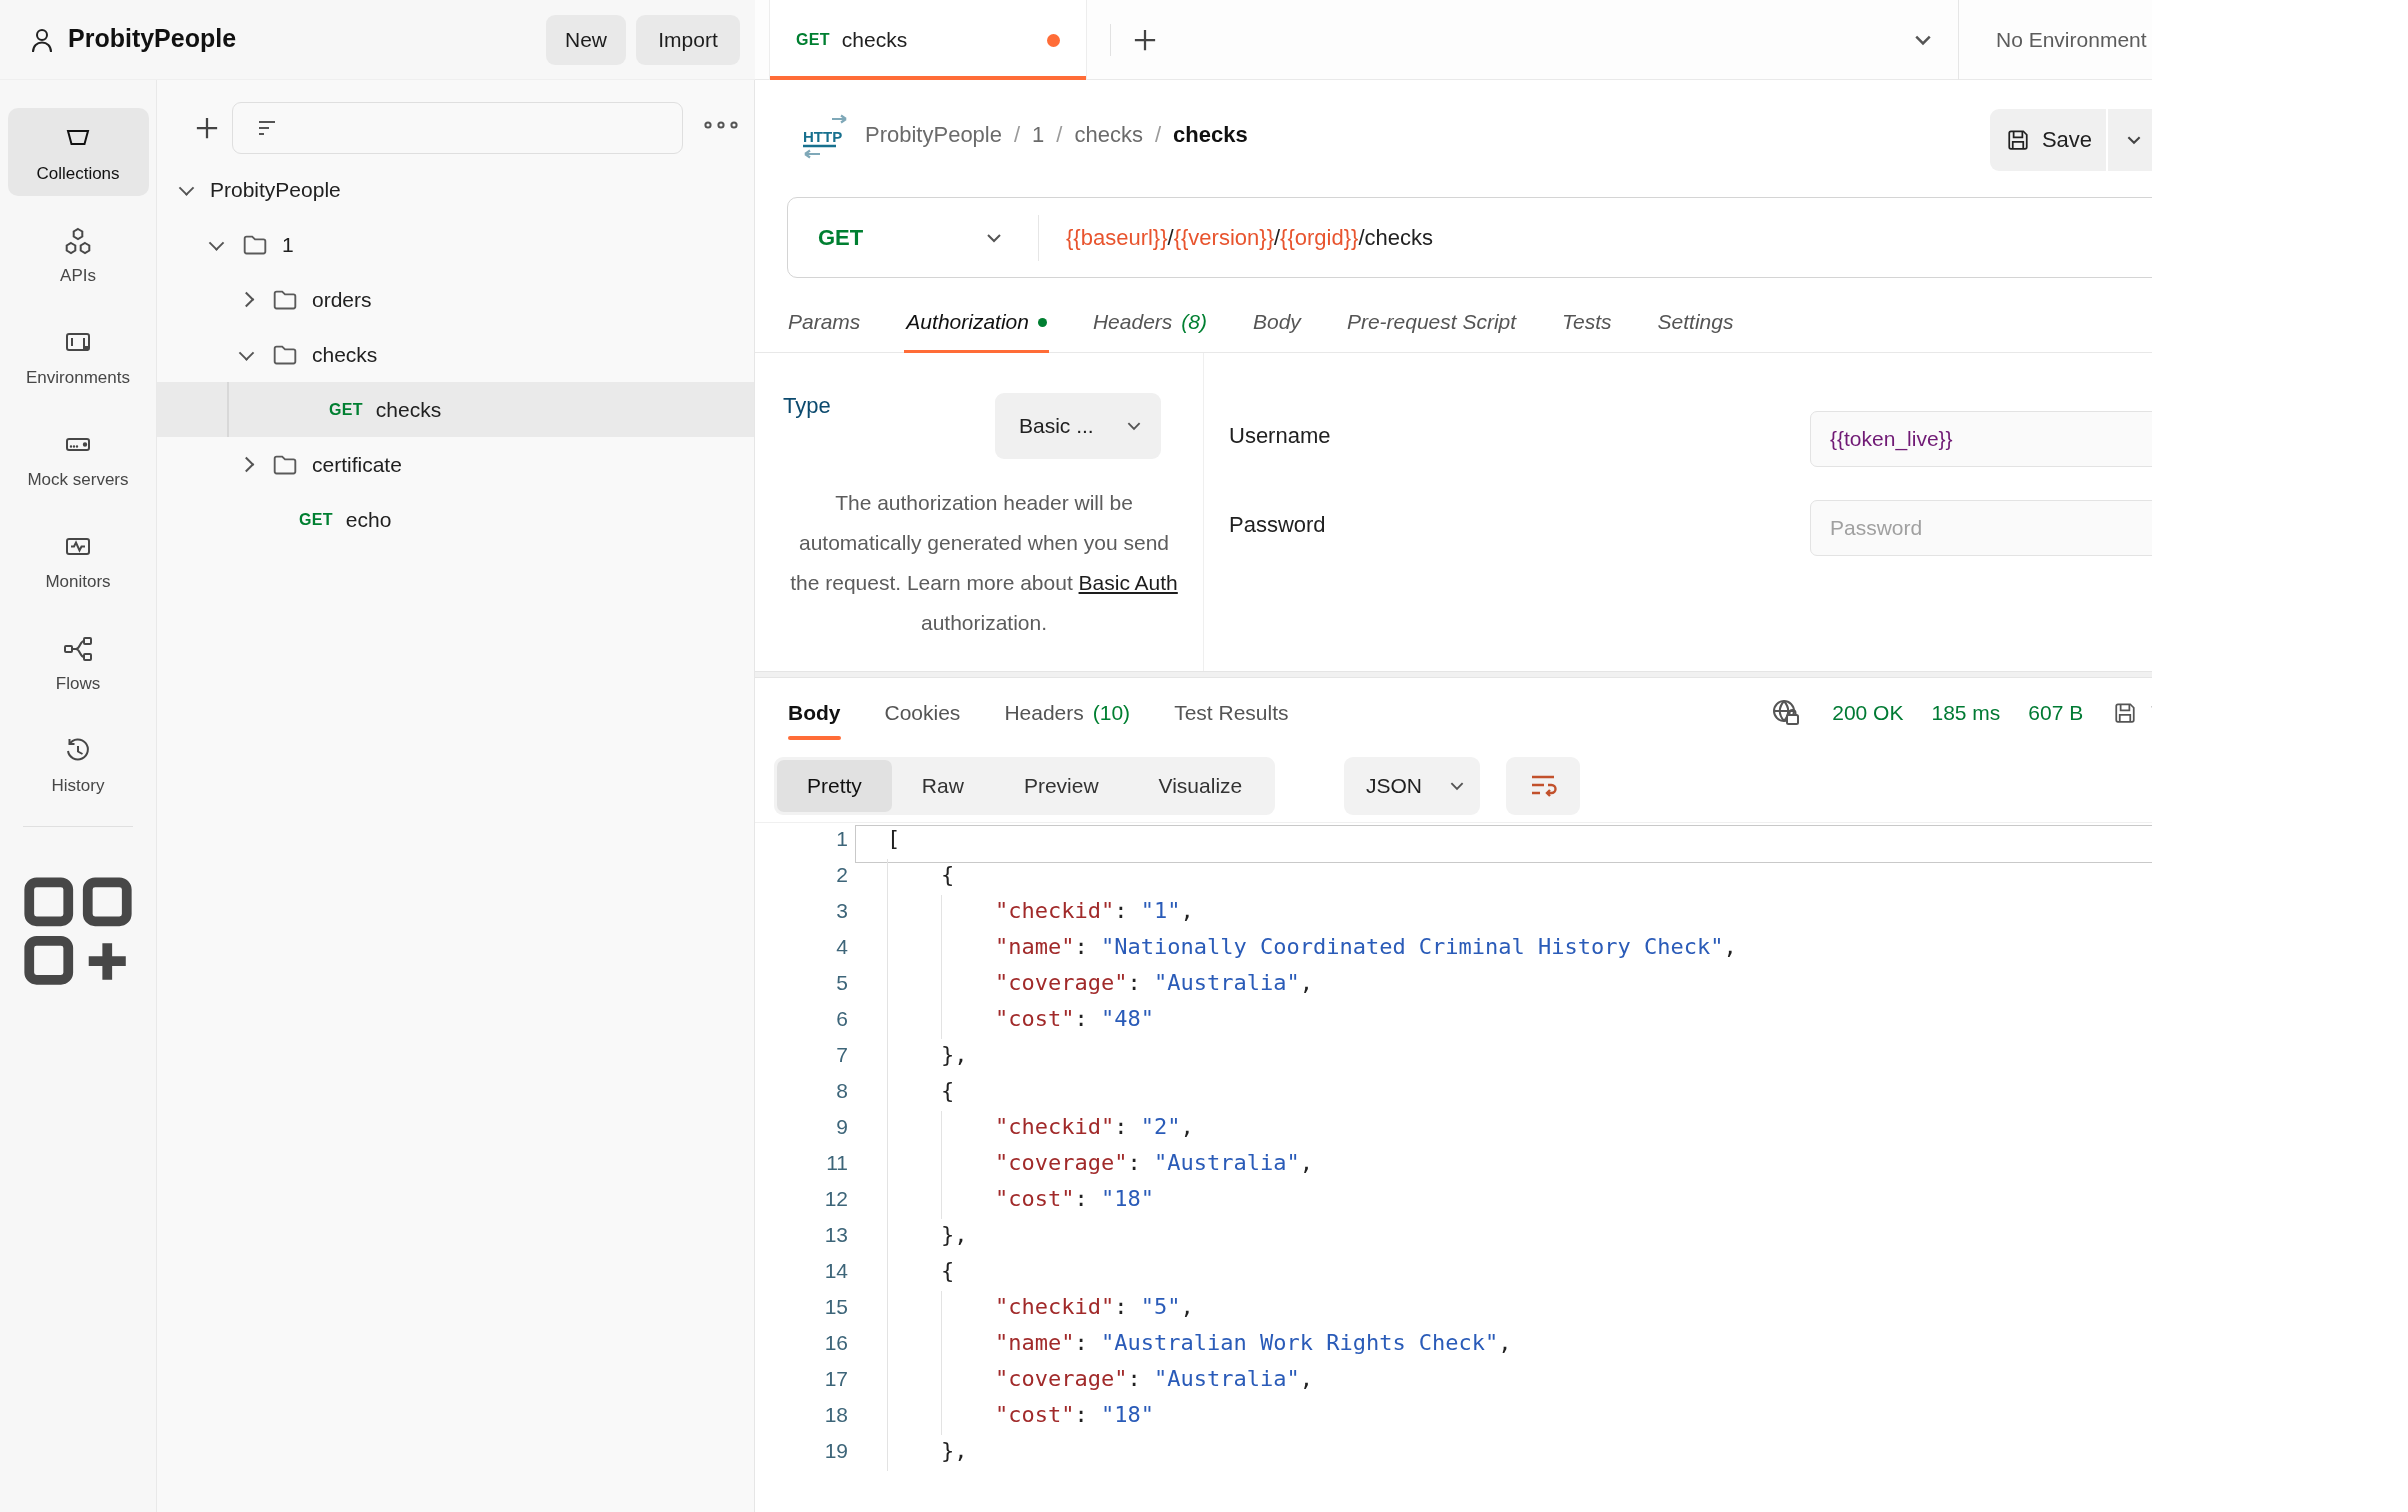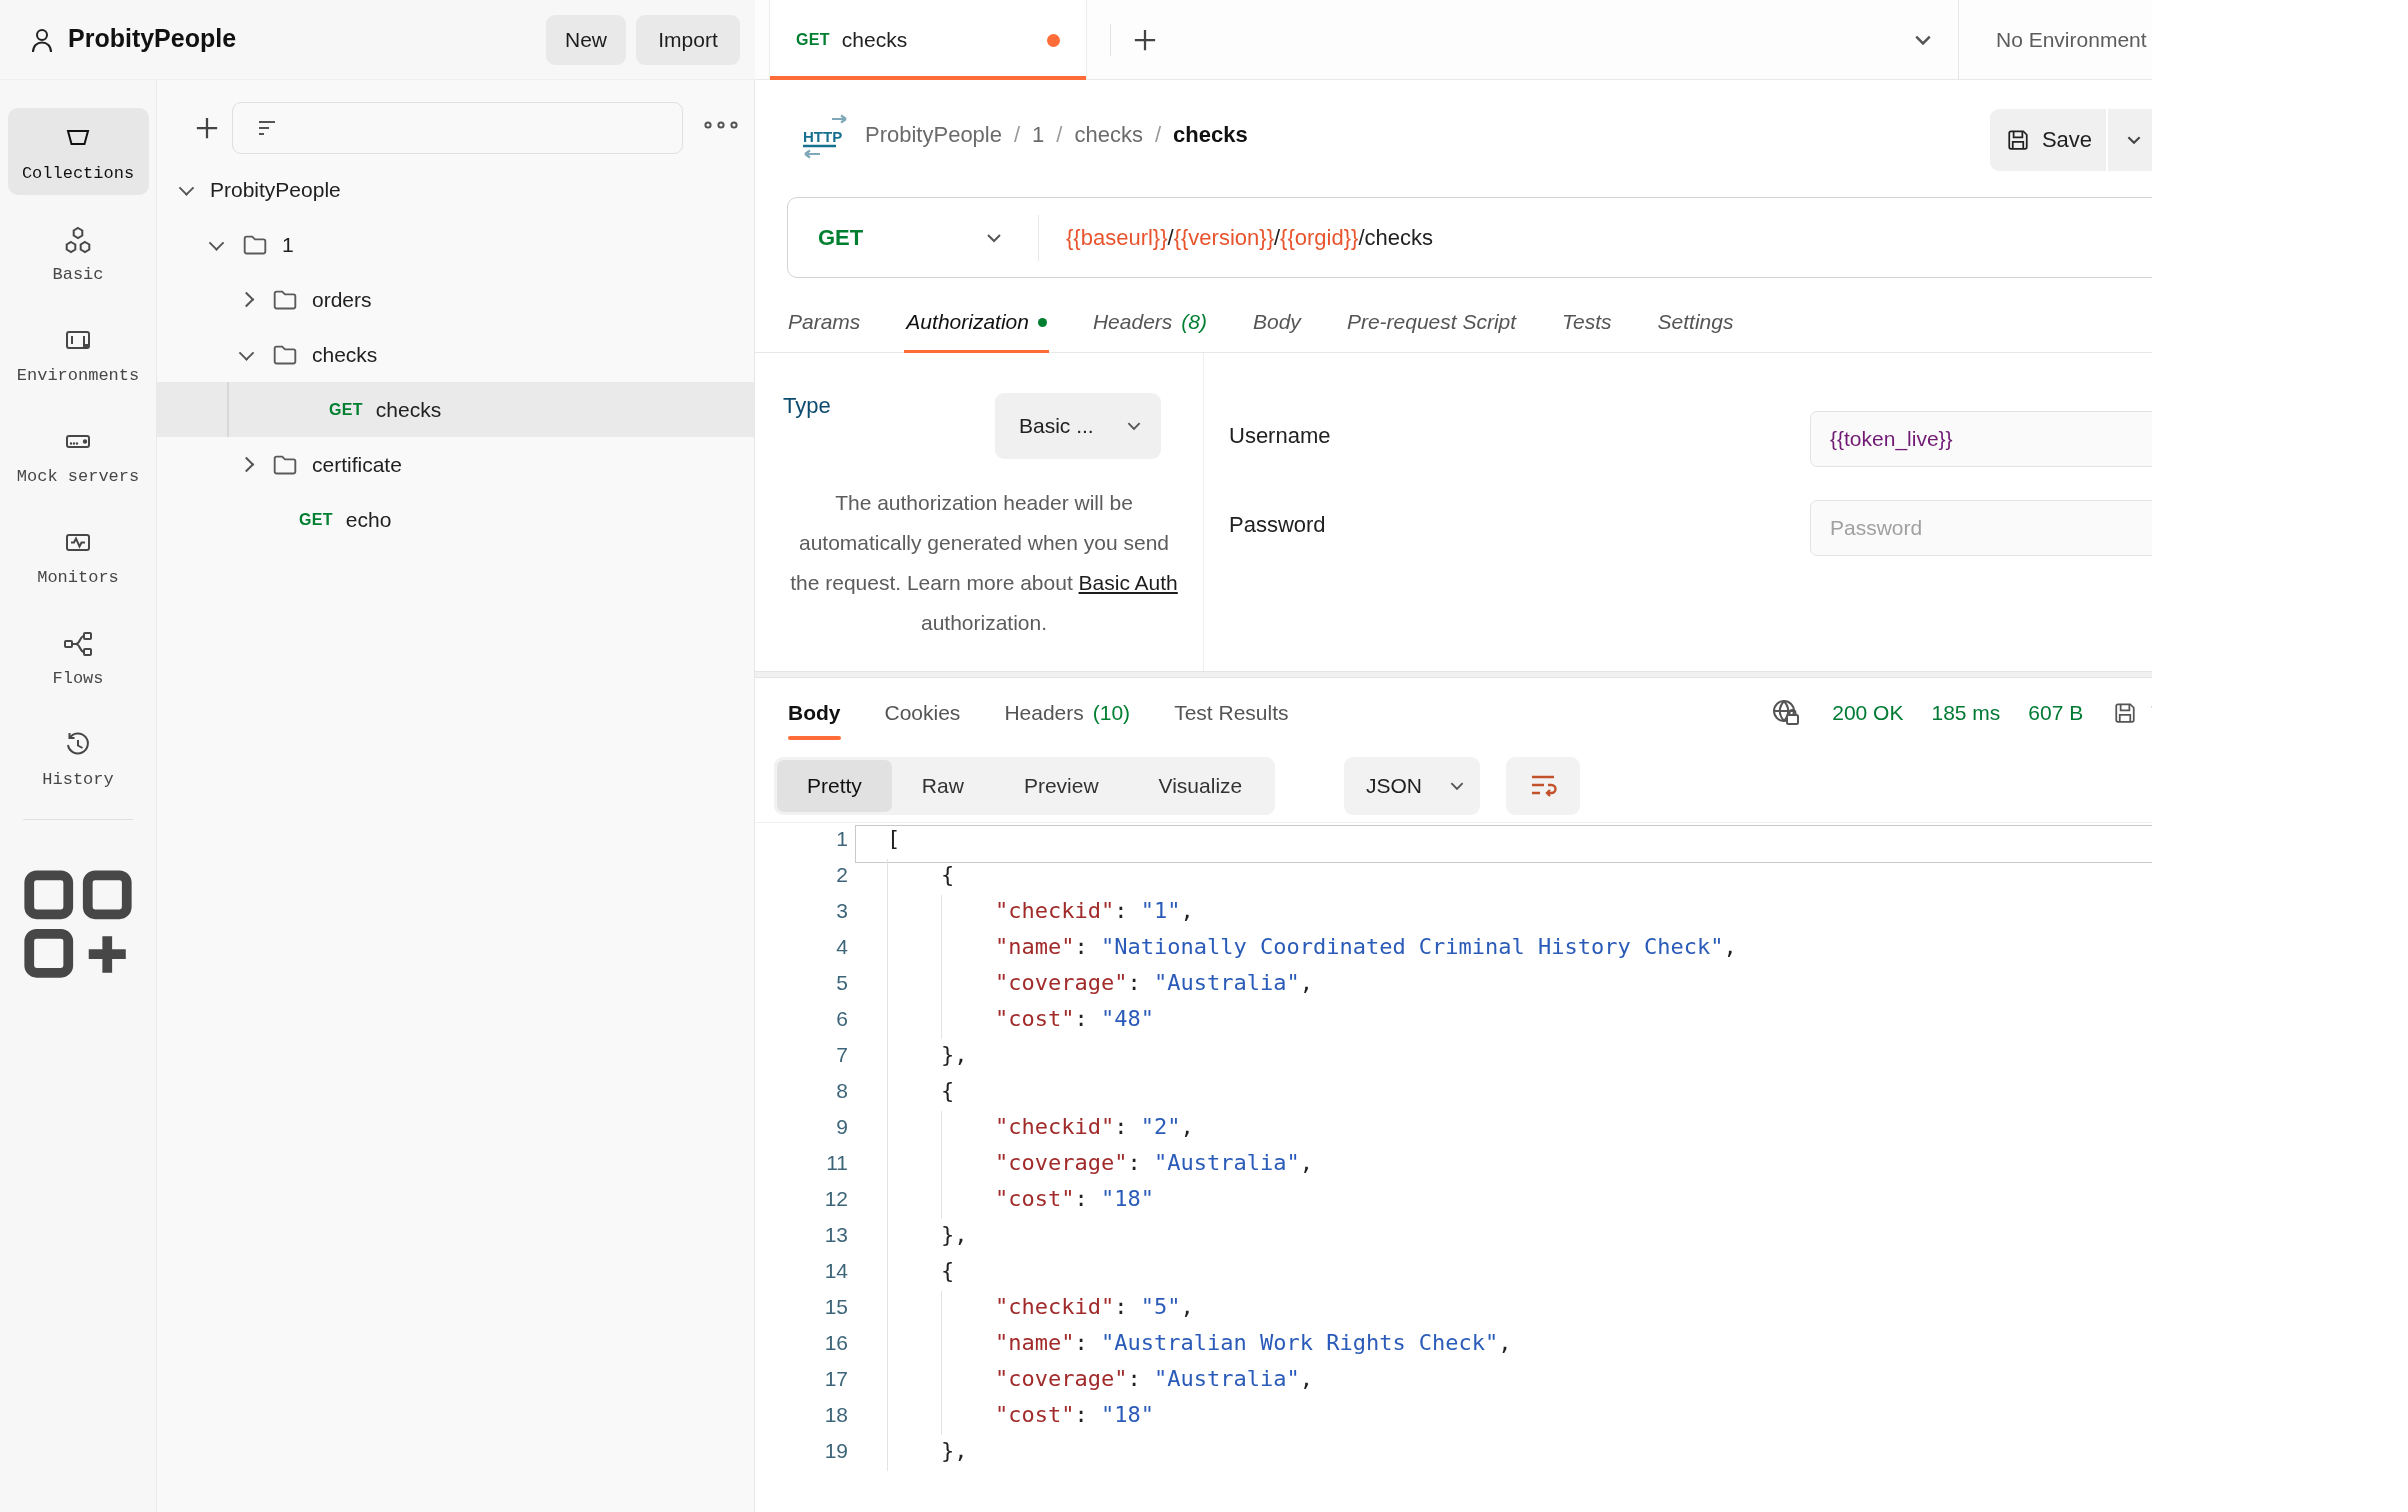--- a/index.html
+++ b/index.html
@@ -26,21 +26,21 @@
   #env-divider { position:absolute; left:1203px; top:0; width:1px; height:80px; background:#E6E6E6; }
   #env-select { position:absolute; left:1203px; top:0; right:0; height:80px; display:flex; align-items:center; cursor:pointer; }
   #env-label { font-size:21px; color:#5c5c5c; margin-left:38px; }
   #env-chevron { position:absolute; right:20px; top:22px; width:36px; height:36px; color:#555; }
 
   
   #rail { position:absolute; left:0; top:80px; width:157px; height:1432px; background:#F7F7F7; border-right:1px solid #E9E9E9; }
   .rail-item { position:relative; width:141px; margin:0 auto 14px; padding:14px 0 12px; display:flex; flex-direction:column; align-items:center; gap:8px; border-radius:10px; cursor:pointer; color:#474747; }
   .rail-item.active { background:#E7E7E7; color:#111; }
   .rail-item .ric { width:34px; height:34px; }
-  .rail-item .rlb { font-size:17px;font-family:Liberation Mono, monospace; }
+  .rail-item .rlb { font-size:17px; }
   #rail-items { padding-top:28px; }
   #rail-divider { width:110px; height:1px; background:#E0E0E0; margin:18px auto 26px; }
   #rail-tools { width:36px; height:36px; margin:0 auto; color:#474747; cursor:pointer; }
 
   
   #tree { position:absolute; left:157px; top:80px; width:598px; height:1432px; background:#F9F9F9; border-right:1px solid #E6E6E6; }
   #tree-add { position:absolute; left:32px; top:30px; width:36px; height:36px; color:#444; cursor:pointer; }
   #tree-search { position:absolute; left:75px; top:22px; width:451px; height:52px; background:#F9F9F9; border:1px solid #DFDFDF; border-radius:9px; display:flex; align-items:center; cursor:text; }
   #tree-search .fic { width:32px; height:32px; margin-left:18px; color:#555; }
   #tree-more { position:absolute; left:544px; top:32px; width:40px; height:26px; color:#555; cursor:pointer; }
@@ -214,21 +214,21 @@
           <span class="rlb">Collections</span>
         </div>
         <div class="rail-item">
           <span class="ric">
             <svg viewBox="0 0 34 34" fill="none" stroke="currentColor" stroke-width="2">
               <polygon points="17,5 21.3,7.5 21.3,12.5 17,15 12.7,12.5 12.7,7.5"></polygon>
               <polygon points="10,19 14.3,21.5 14.3,26.5 10,29 5.7,26.5 5.7,21.5"></polygon>
               <polygon points="24,19 28.3,21.5 28.3,26.5 24,29 19.7,26.5 19.7,21.5"></polygon>
             </svg>
           </span>
-          <span class="rlb">Basic</span>
+          <span class="rlb">APIs</span>
         </div>
         <div class="rail-item">
           <span class="ric">
             <svg viewBox="0 0 34 34" fill="none" stroke="currentColor" stroke-width="2">
               <rect x="6" y="8" width="22" height="16" rx="2"></rect>
               <path d="M11 12v8M23 12v8"></path>
               <rect x="22" y="20" width="5" height="5" fill="currentColor" stroke="none"></rect>
             </svg>
           </span>
           <span class="rlb">Environments</span>

